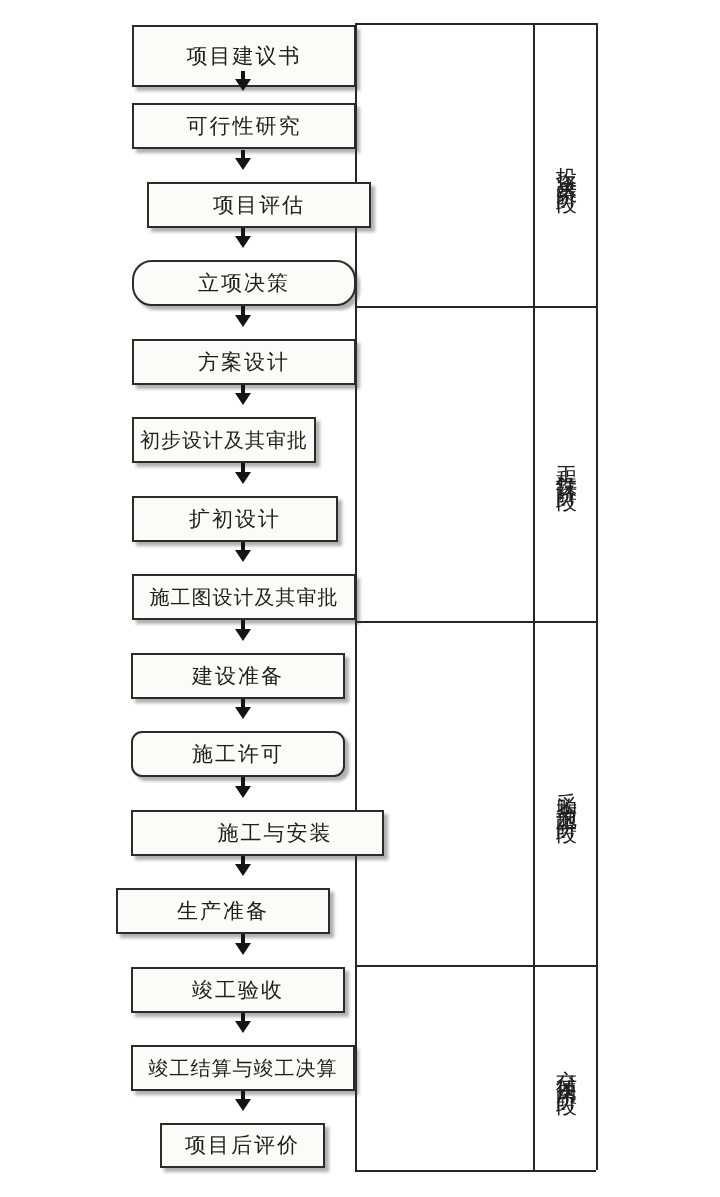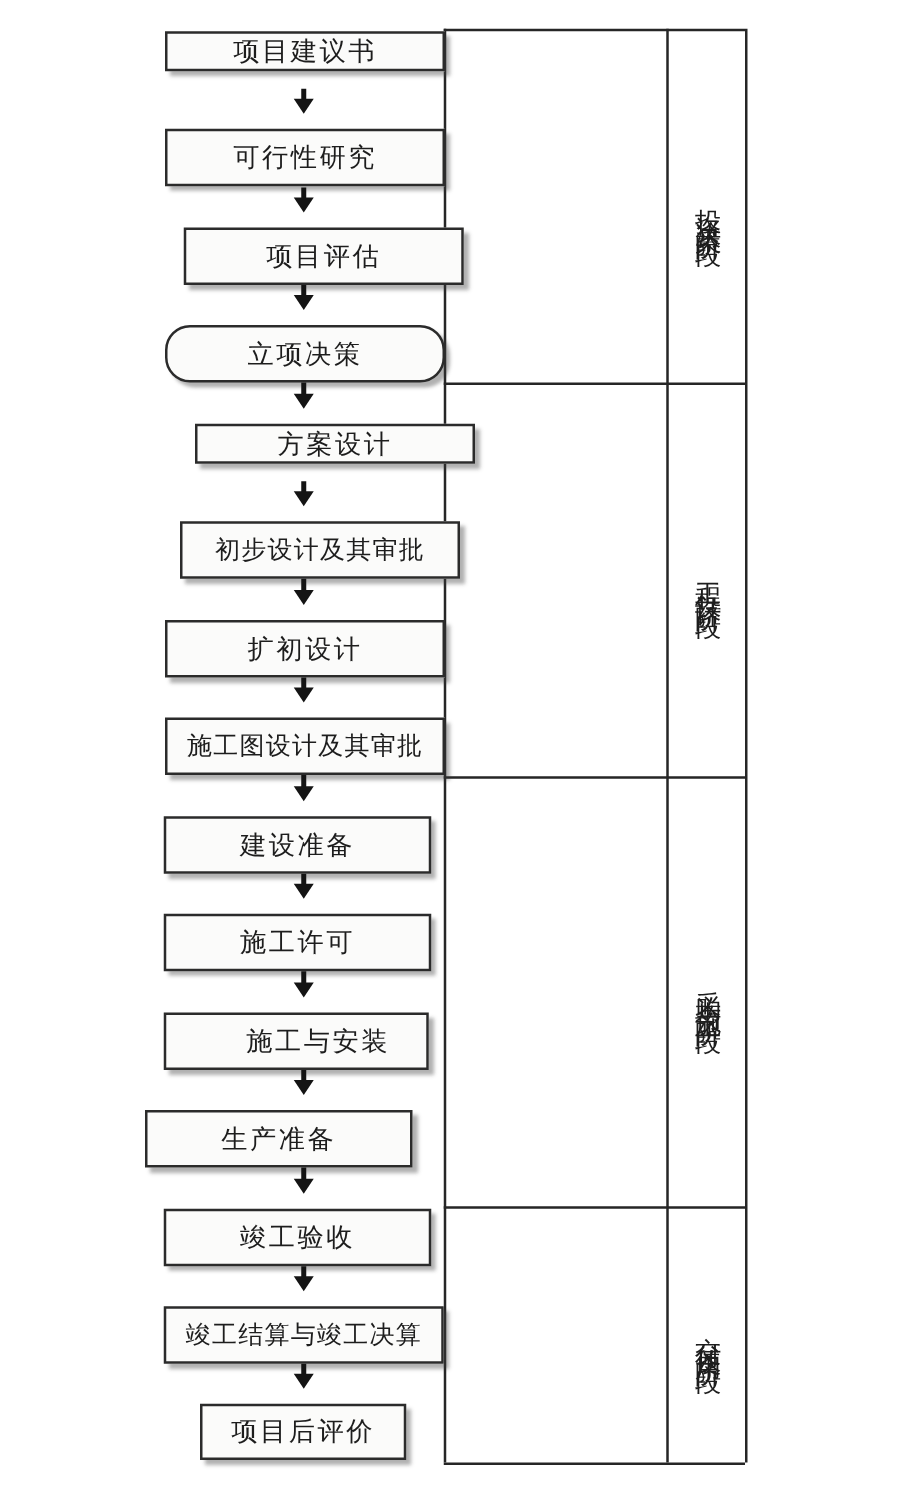--- a/index.html
+++ b/index.html
@@ -94,51 +94,51 @@
       <div class="frame-line frame-h" style="left: 355px; top: 1170px; width: 241px;"></div>
       <div class="frame-line frame-v" style="left: 355px; top: 23px; height: 1147px;"></div>
       <div class="frame-line frame-v" style="left: 533px; top: 23px; height: 1147px;"></div>
       <div class="frame-line frame-v" style="left: 596px; top: 23px; height: 1147px;"></div>
       <div class="frame-line frame-h" style="left: 355px; top: 306px; width: 241px;"></div>
       <div class="frame-line frame-h" style="left: 355px; top: 621px; width: 241px;"></div>
       <div class="frame-line frame-h" style="left: 355px; top: 965px; width: 241px;"></div>
     </div>
 
   <div id="nodes-layer">
-      <div class="node" style="left: 132px; top: 25px; width: 224px; height: 32px;">
+      <div class="node" style="left: 132px; top: 25px; width: 224px; height: 62px;">
         <span class="node-label">项目建议书</span>
       </div>
       <div class="node" style="left: 132px; top: 103px; width: 224px; height: 46px;">
         <span class="node-label">可行性研究</span>
       </div>
       <div class="node" style="left: 132px; top: 182px; width: 224px; height: 46px; margin-left: 15px;">
         <span class="node-label">项目评估</span>
       </div>
       <div class="node" style="left: 132px; top: 260px; width: 224px; height: 46px; border-radius: 20px;">
         <span class="node-label">立项决策</span>
       </div>
-      <div class="node" style="left: 132px; top: 339px; width: 224px; height: 32px; margin-left: 24px;">
+      <div class="node" style="left: 132px; top: 339px; width: 224px; height: 46px;">
         <span class="node-label">方案设计</span>
       </div>
-      <div class="node long" style="left: 132px; top: 417px; width: 224px; height: 46px; margin-left: 12px;">
+      <div class="node long" style="left: 132px; top: 417px; width: 184px; height: 46px;">
         <span class="node-label">初步设计及其审批</span>
       </div>
-      <div class="node" style="left: 132px; top: 496px; width: 224px; height: 46px;">
+      <div class="node" style="left: 132px; top: 496px; width: 206px; height: 46px;">
         <span class="node-label">扩初设计</span>
       </div>
       <div class="node long" style="left: 132px; top: 574px; width: 224px; height: 46px;">
         <span class="node-label">施工图设计及其审批</span>
       </div>
       <div class="node" style="left: 131px; top: 653px; width: 214px; height: 46px;">
         <span class="node-label">建设准备</span>
       </div>
-      <div class="node" style="left: 131px; top: 731px; width: 214px; height: 46px;">
+      <div class="node" style="left: 131px; top: 731px; width: 214px; height: 46px; border-radius: 11px;">
         <span class="node-label">施工许可</span>
       </div>
-      <div class="node" style="left: 131px; top: 810px; width: 212px; height: 46px; padding-left: 35px;">
+      <div class="node" style="left: 131px; top: 810px; width: 253px; height: 46px; padding-left: 35px;">
         <span class="node-label">施工与安装</span>
       </div>
       <div class="node" style="left: 116px; top: 888px; width: 214px; height: 46px;">
         <span class="node-label">生产准备</span>
       </div>
       <div class="node" style="left: 131px; top: 967px; width: 214px; height: 46px;">
         <span class="node-label">竣工验收</span>
       </div>
       <div class="node long" style="left: 131px; top: 1045px; width: 224px; height: 46px;">
         <span class="node-label">竣工结算与竣工决算</span>

